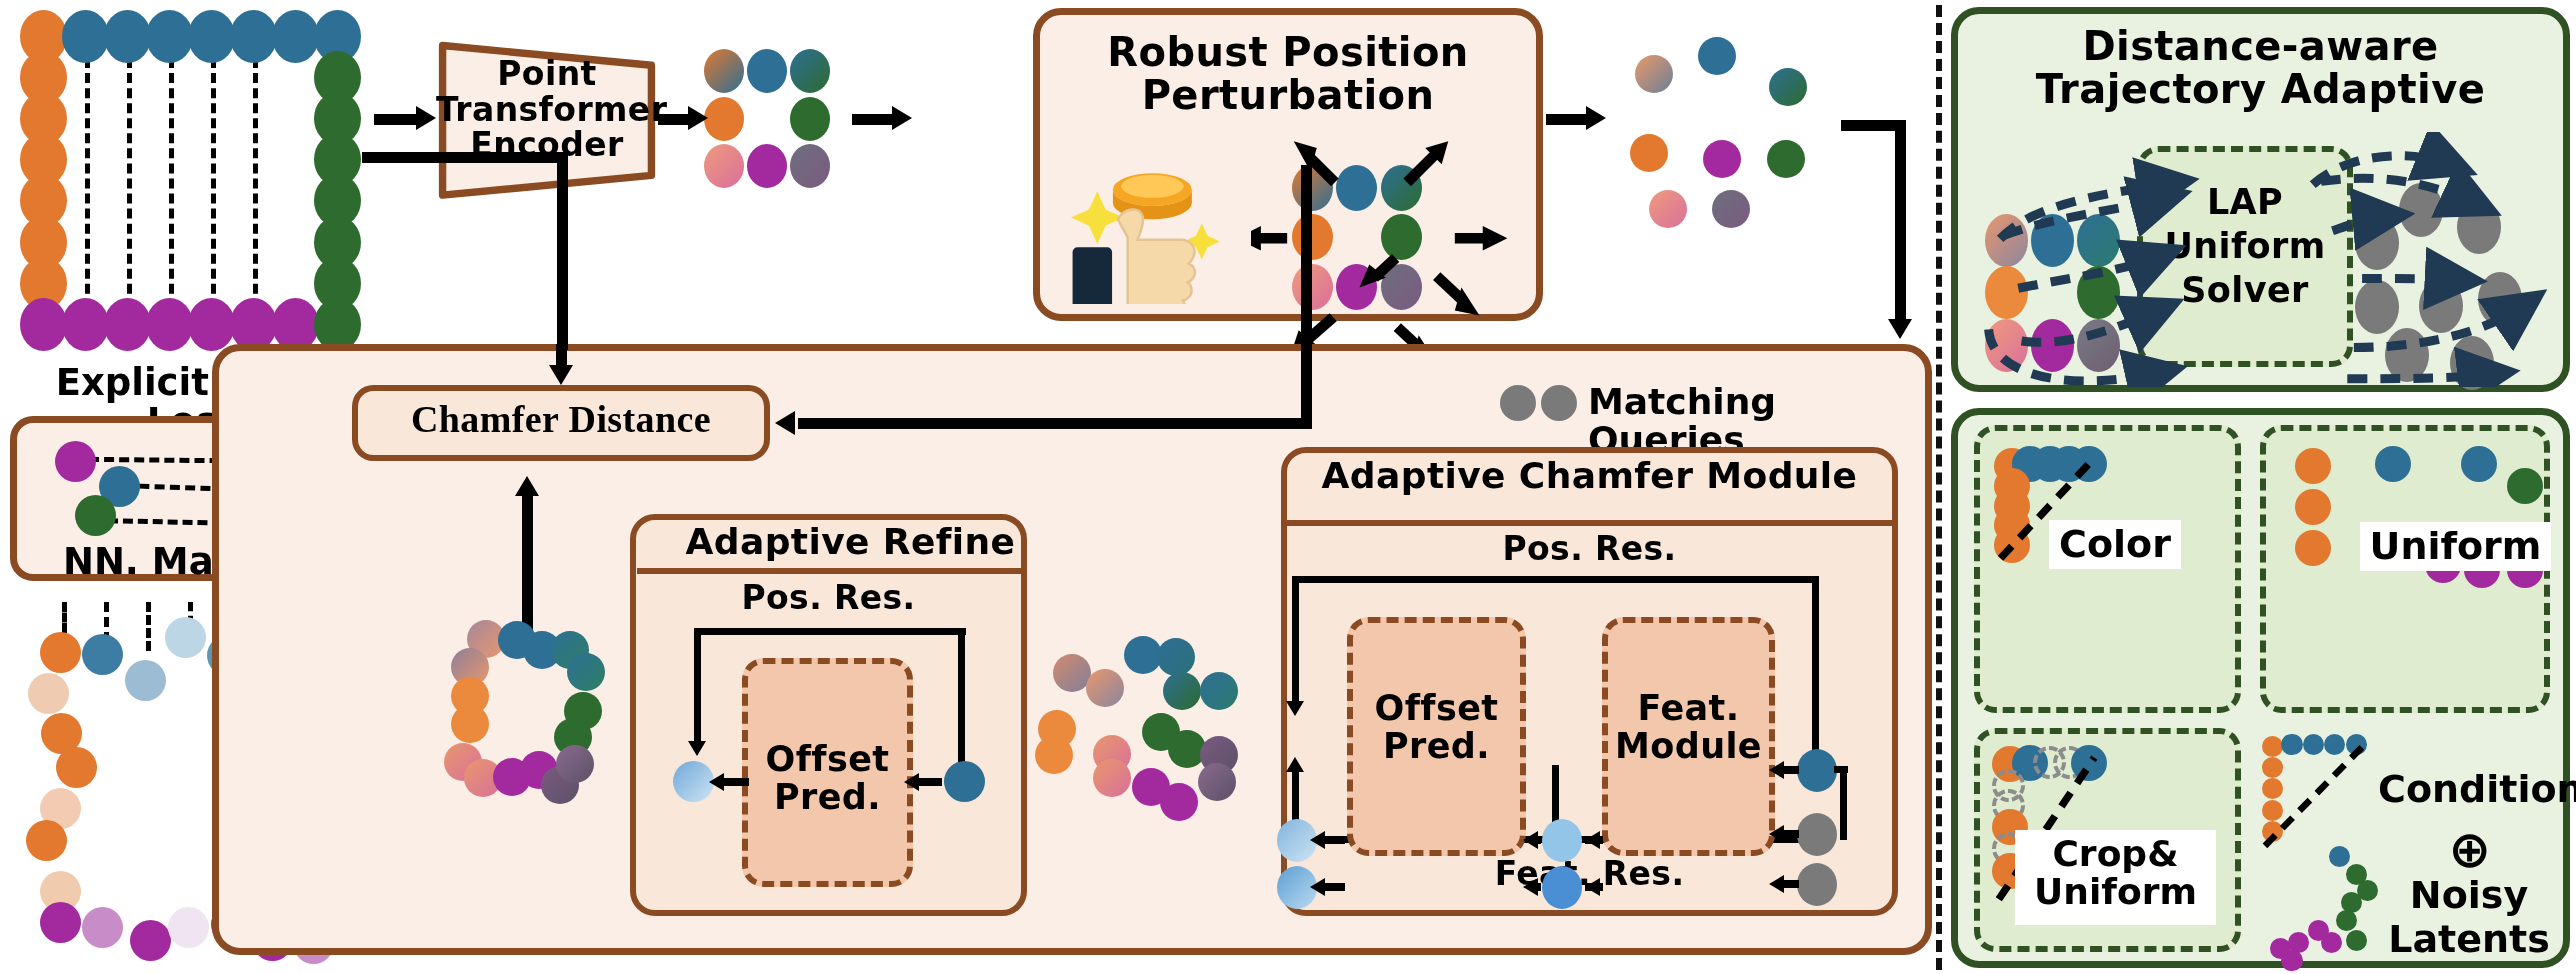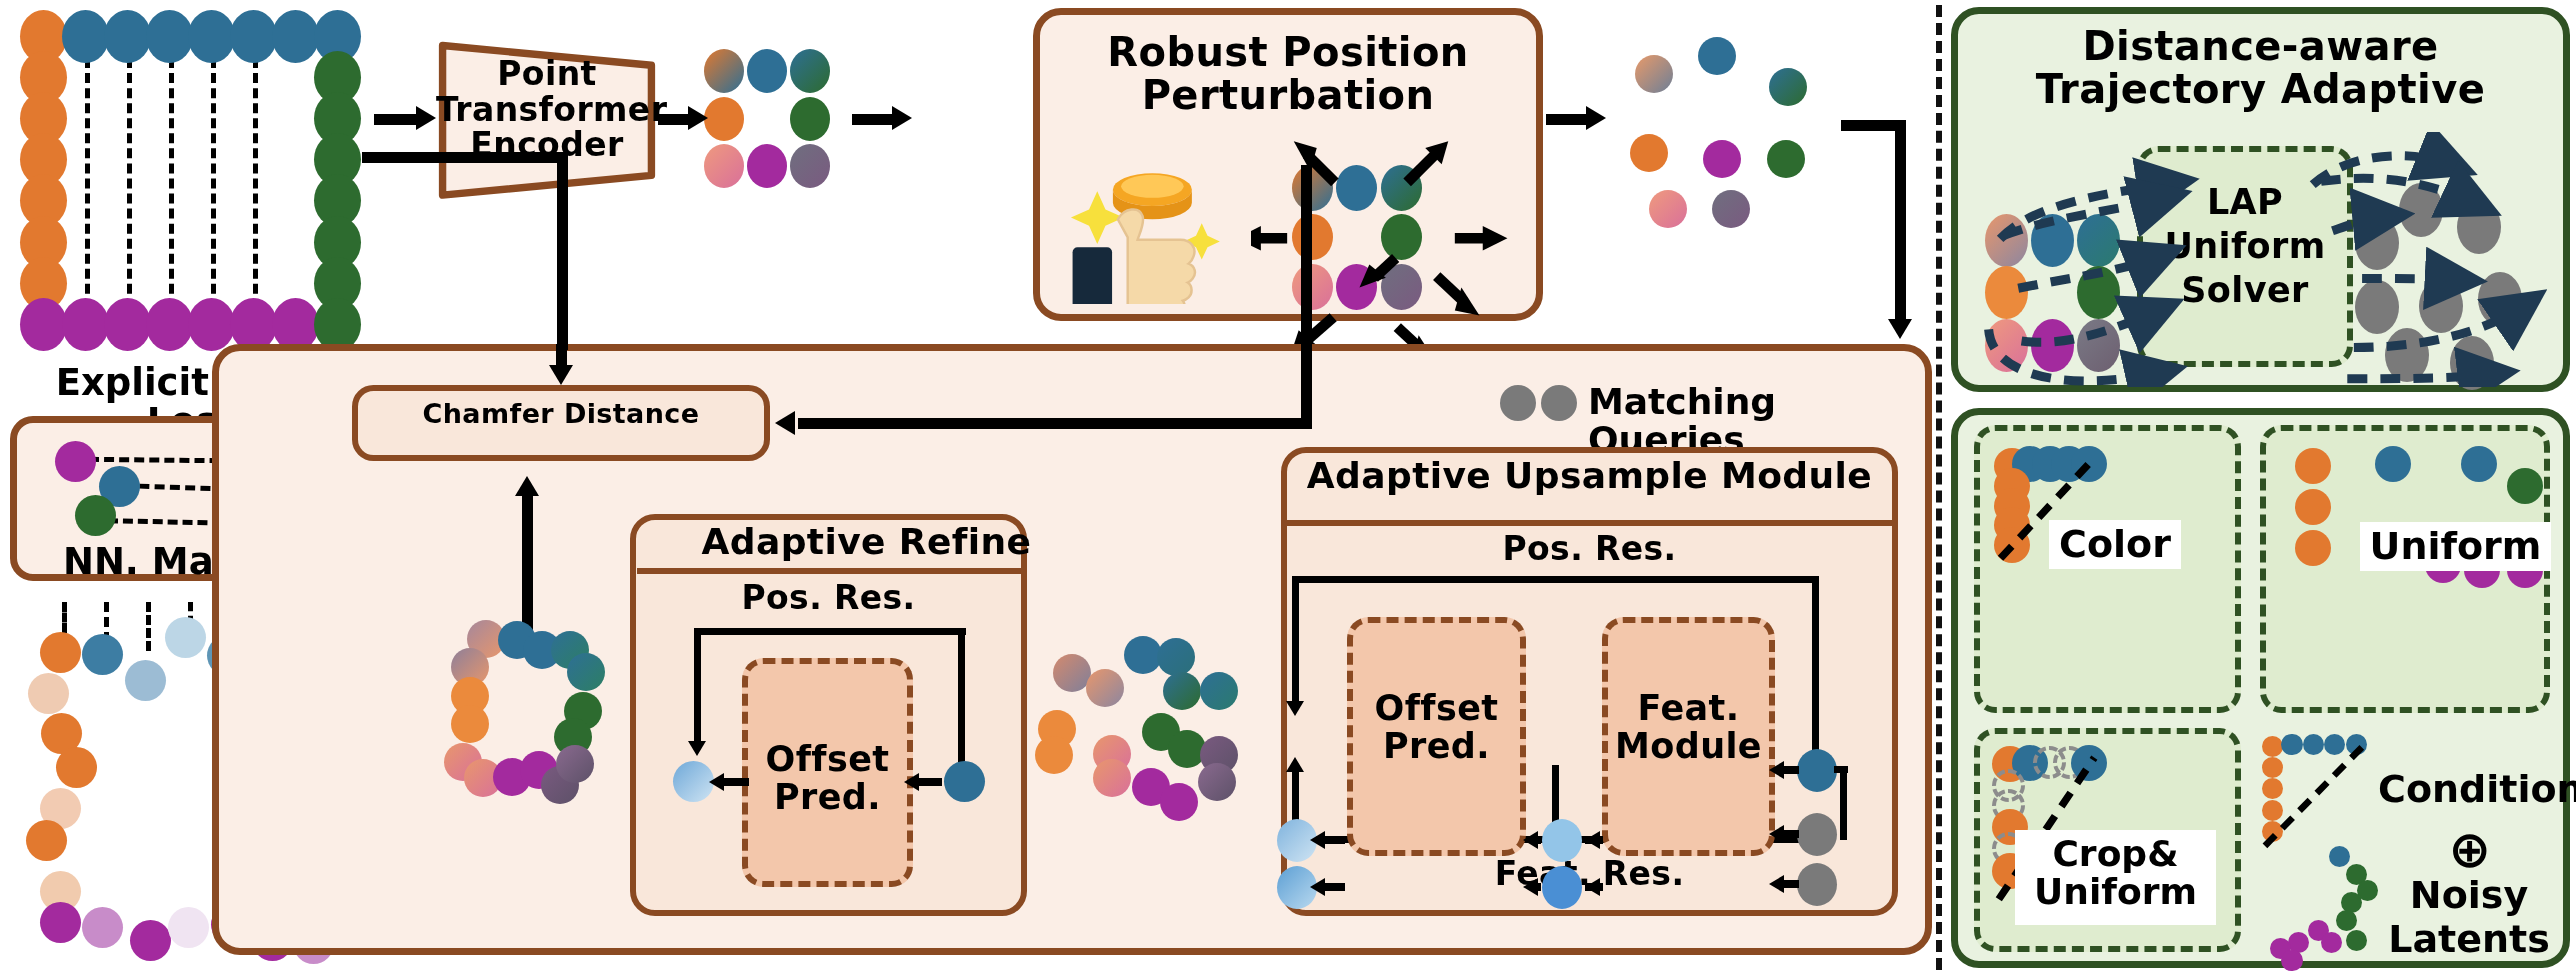--- a/index.html
+++ b/index.html
@@ -239,21 +239,21 @@
   <div class="dot" style="left:91px;top:165px;width:38px;height:38px;background:linear-gradient(135deg,#6f6f7f,#7a5a80);"></div>
 </div>
 
 <div class="arrow-line" style="left:1841px;top:120px;width:64px;height:10.7px;"></div>
 <div class="arrow-line" style="left:1895px;top:120px;width:10.7px;height:202px;"></div>
 <div class="tri tri-d" style="left:1888px;top:319px;"></div>
 
 <div class="panel-brown" style="left:212px;top:344px;width:1720px;height:611px;"></div>
 
 <div class="panel-brown-lite" style="left:352px;top:385px;width:418px;height:76px;"></div>
-<div class="title-txt" style="left:352px;top:399px;width:418px;font-size:27px;">Chamfer Distance</div>
+<div class="title-txt" style="left:352px;top:399px;width:418px;font-size:38px;font-family:Liberation Serif, serif;">Chamfer Distance</div>
 
 <div class="arrow-line" style="left:556px;top:344px;width:10.7px;height:25px;"></div>
 <div class="tri tri-d" style="left:549px;top:365px;"></div>
 
 <div class="arrow-line" style="left:798px;top:418px;width:514px;height:10.7px;"></div>
 <div class="arrow-line" style="left:1301px;top:165px;width:10.7px;height:263px;"></div>
 <div class="tri tri-l" style="left:775px;top:411px;"></div>
 
 <div class="arrow-line" style="left:362px;top:152px;width:206px;height:10.7px;"></div>
 <div class="arrow-line" style="left:557px;top:152px;width:10.7px;height:198px;"></div>
@@ -274,21 +274,21 @@
   <div class="dot" style="left:110px;top:105px;width:38px;height:38px;background:#2d6b2f;"></div>
   <div class="dot" style="left:0px;top:130px;width:38px;height:38px;background:linear-gradient(135deg,#e8976c,#d9709a);"></div>
   <div class="dot" style="left:20px;top:146px;width:38px;height:38px;background:linear-gradient(135deg,#e8976c,#d9709a);"></div>
   <div class="dot" style="left:49px;top:145px;width:38px;height:38px;background:#a32a9e;"></div>
   <div class="dot" style="left:76px;top:138px;width:38px;height:38px;background:#a32a9e;"></div>
   <div class="dot" style="left:97px;top:153px;width:38px;height:38px;background:linear-gradient(135deg,#7a5a80,#5d5168);"></div>
   <div class="dot" style="left:112px;top:132px;width:38px;height:38px;background:linear-gradient(135deg,#8a6a8f,#5d5168);"></div>
 </div>
 
 <div class="panel-brown-lite" style="left:630px;top:514px;width:397px;height:402px;border-radius:25px;"></div>
-<div class="title-txt" style="left:630px;top:523px;width:441px;font-size:36px;padding-left:16px;">Adaptive Refine</div>
+<div class="title-txt" style="left:630px;top:523px;width:441px;font-size:36px;">Adaptive Refine</div>
 <div class="hdr-rule" style="left:637px;top:568px;width:384px;"></div>
 <div class="title-txt" style="left:630px;top:580px;width:397px;font-size:33px;">Pos. Res.</div>
 
 <div class="arrow-line" style="left:694px;top:628px;width:272px;height:7.4px;"></div>
 <div class="arrow-line" style="left:694px;top:628px;width:7.4px;height:115px;"></div>
 <div class="arrow-line" style="left:958px;top:628px;width:7.4px;height:138px;"></div>
 <div class="tri tri-d-s" style="left:688px;top:741px;"></div>
 
 <div class="panel-dashed-brown" style="left:742px;top:658px;width:171px;height:229px;"></div>
 <div class="title-txt" style="left:742px;top:741px;width:171px;font-size:35px;">Offset
@@ -320,21 +320,21 @@
   <div class="dot" style="left:125px;top:170px;width:38px;height:38px;background:#a32a9e;"></div>
 </div>
 
 <div class="abs" style="left:1500px;top:380px;width:428px;height:51px;">
   <div class="dot" style="left:0px;top:5px;width:36px;height:36px;background:#7a7a7a;"></div>
   <div class="dot" style="left:41px;top:5px;width:36px;height:36px;background:#7a7a7a;"></div>
 </div>
 <div class="plain-label" style="left:1588px;top:383px;width:346px;font-size:36px;text-align:left;">Matching Queries</div>
 
 <div class="panel-brown-lite" style="left:1281px;top:447px;width:617px;height:469px;border-radius:25px;"></div>
-<div class="title-txt" style="left:1281px;top:457px;width:617px;font-size:36px;">Adaptive Upsample Module</div>
+<div class="title-txt" style="left:1281px;top:457px;width:617px;font-size:36px;">Adaptive Chamfer Module</div>
 <div class="hdr-rule" style="left:1286px;top:520px;width:607px;"></div>
 <div class="title-txt" style="left:1281px;top:531px;width:617px;font-size:33px;">Pos. Res.</div>
 <div class="title-txt" style="left:1281px;top:856px;width:617px;font-size:33px;">Feat. Res.</div>
 
 <div class="arrow-line" style="left:1292px;top:576px;width:527px;height:7.4px;"></div>
 <div class="arrow-line" style="left:1292px;top:576px;width:7.4px;height:128px;"></div>
 <div class="arrow-line" style="left:1812px;top:576px;width:7.4px;height:196px;"></div>
 <div class="tri tri-d-s" style="left:1286px;top:701px;"></div>
 
 <div class="arrow-line" style="left:1292px;top:836px;width:527px;height:7.4px;"></div>

